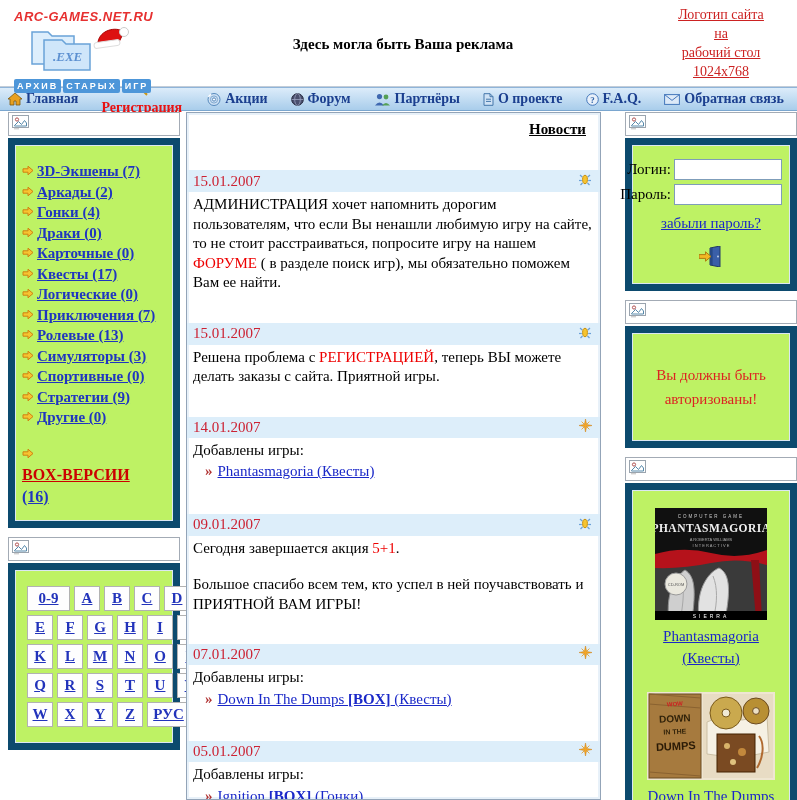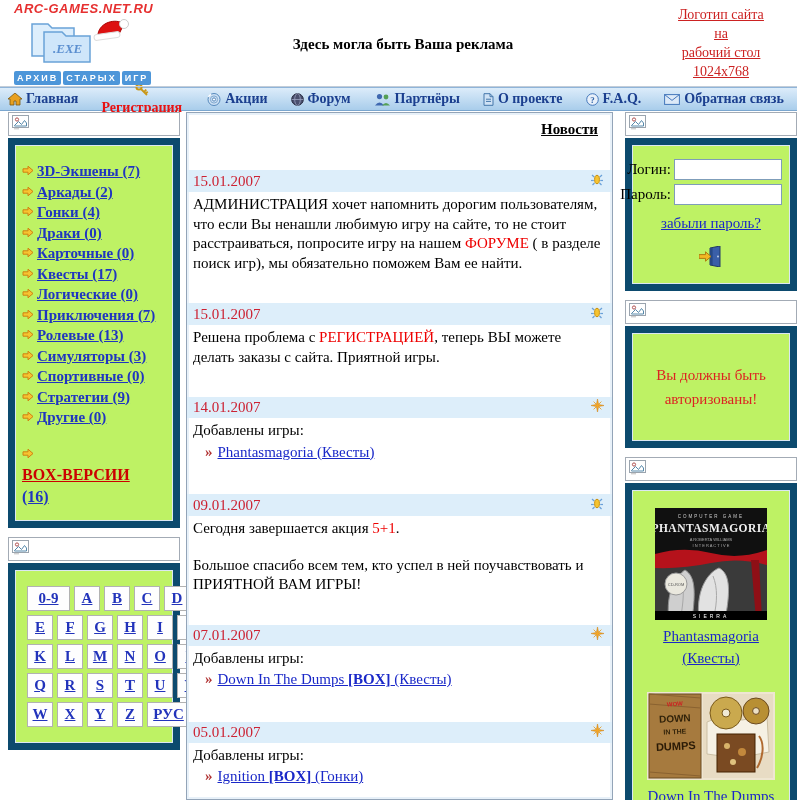--- a/index.html
+++ b/index.html
@@ -2,21 +2,21 @@
 <html><head>
 <meta charset="utf-8">
 <style>
   html,body{margin:0;padding:0;background:#fff;}
   .page{position:relative;width:797px;height:800px;overflow:hidden;background:#fff;
         font-family:"Liberation Serif",serif;color:#000;}
   a{cursor:pointer;text-decoration:underline;}
 
   
   header{position:relative;height:86px;border-bottom:1px solid #c3cdd8;}
-  .logo{position:absolute;left:14px;top:1px;width:170px;}
+  .logo{position:absolute;left:14px;top:9px;width:170px;}
   .logo-url{font-family:"Liberation Sans",sans-serif;font-weight:bold;font-style:italic;
             color:#e63030;font-size:13px;letter-spacing:0.5px;}
   .logo-art{height:50px;margin:0 0 1px 6px;}
   .logo-tagline span{display:inline-block;background:#4d96d9;color:#fff;
             font:bold 9px "Liberation Sans",sans-serif;padding:2px 3px;margin-right:2px;
             border-radius:2px;letter-spacing:2px;}
   .banner{position:absolute;left:248px;top:36px;width:310px;text-align:center;
           font-weight:bold;font-size:15px;}
   .desktop-link{position:absolute;right:18px;top:6px;width:116px;text-align:center;
           color:#cc2222;font-size:14px;line-height:1.35;display:block;}
@@ -30,21 +30,21 @@
       color:#1b3f8f;text-decoration:none;white-space:nowrap;}
   .nav-item .nav-label{text-decoration:none;}
   .nav-item.red .nav-label{color:#e81111;}
   .nav-icon{display:inline-flex;align-items:center;}
 
   
   .cols{position:absolute;top:112px;left:0;right:0;bottom:0;display:flex;overflow:hidden;}
   .col-left{width:172px;margin-left:8px;}
   .col-main{width:426px;margin-left:6px;border:1px solid #93a4b8;
             box-shadow:inset 0 0 0 2px #e8f1f9;background:#fff;overflow:hidden;}
-  .col-right{width:172px;margin-left:12px;}
+  .col-right{width:172px;margin-left:24px;}
 
   .panel-header{height:20px;border:1px solid #a3abb5;background:#fff;display:flex;
             align-items:center;padding:1px 3px;margin-bottom:2px;}
   .panel{border:7px solid #0c4a6e;box-shadow:inset 0 0 0 1px #dbe7f3;background:#bef264;
             margin-bottom:9px;}
 
   
   #cat-list{list-style:none;margin:0;padding:16px 4px 4px 7px;}
   #cat-list li{font-size:15px;font-weight:bold;line-height:1.3;margin:1px 0;}
   .cat-arrow{display:inline-block;margin-right:3px;}

